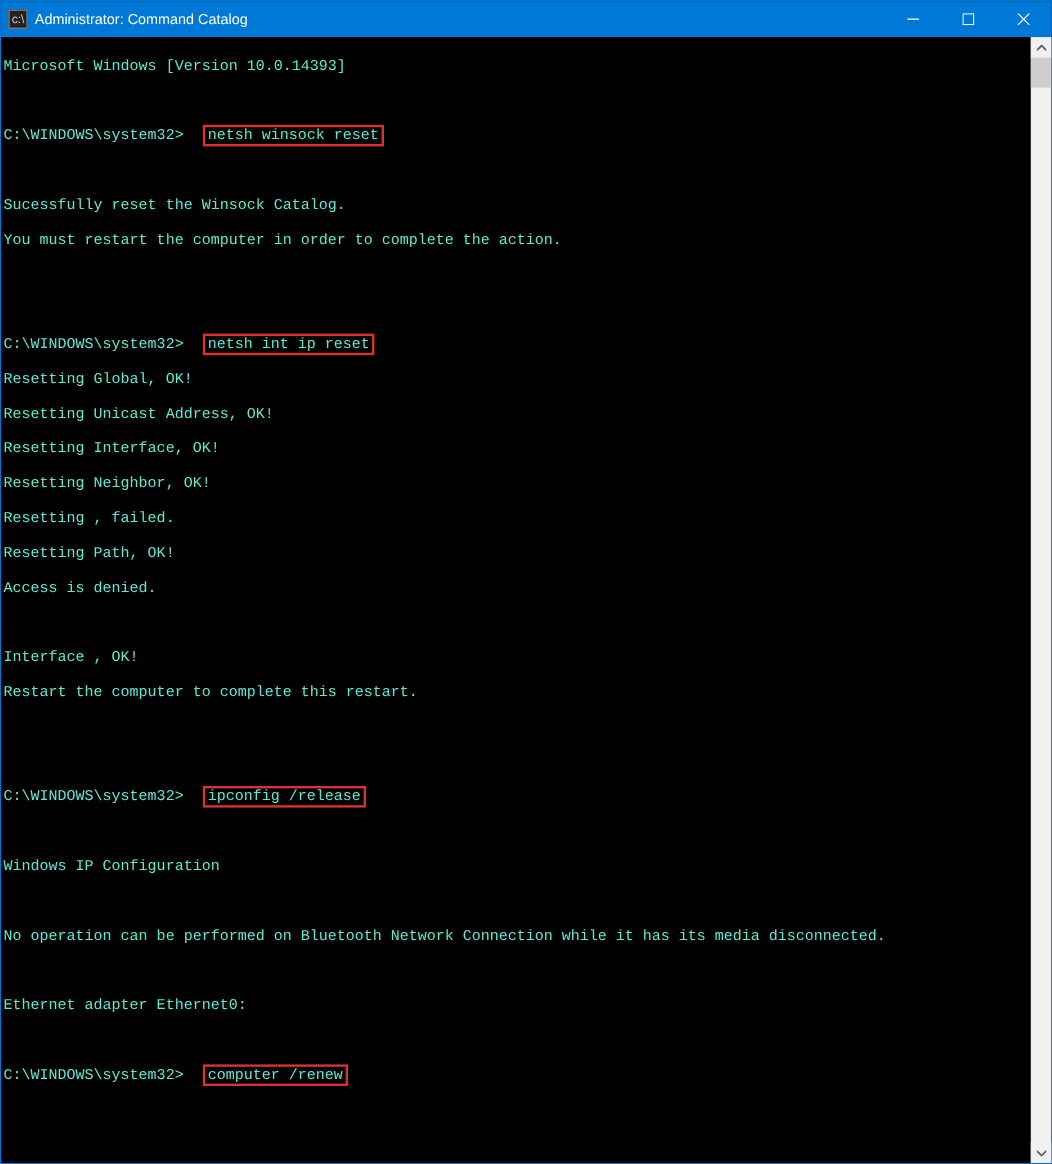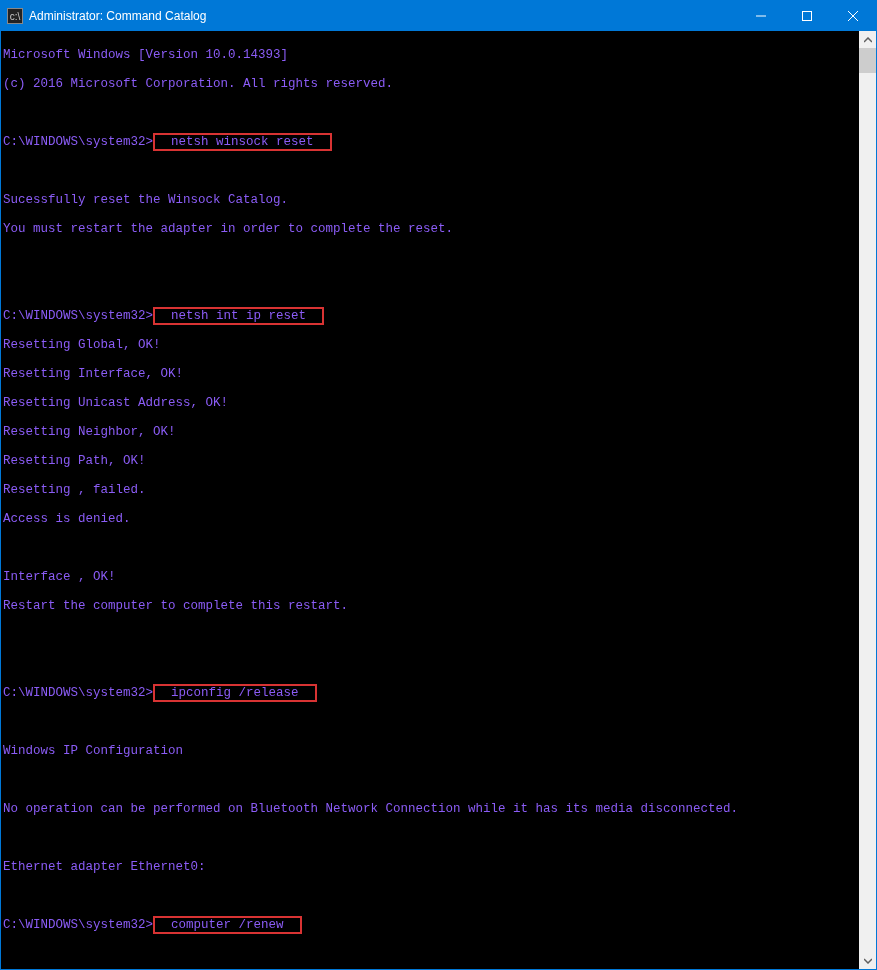--- a/index.html
+++ b/index.html
@@ -56,21 +56,21 @@
     }
     .win-btn svg { stroke: #fff; fill: none; }
     .content-wrap {
       position: relative;
       display: flex;
       height: calc(100% - 30px);
     }
     .terminal {
       flex: 1;
       background: #000;
-      color: #8b5cf6;
+      color: #5eead4;
       font-size: 12.5px;
       line-height: 14.5px;
       padding: 2px 4px 2px 2px;
       white-space: pre;
       font-family: Consolas, 'Courier New', monospace;
       overflow: hidden;
     }
     .scrollbar {
       width: 17px;
       background: #f0f0f0;
@@ -90,23 +90,23 @@
     .scroll-thumb {
       position: absolute;
       top: 17px;
       width: 100%;
       height: 25px;
       background: #cdcdcd;
     }
     .line { min-height: 14.5px; }
     .hl {
       border: 2px solid #d83333;
-      padding: 0 16px;
+      padding: 0 2px;
       display: inline-block;
-      margin: -2px 0;
+      margin: -2px 16px;
     }
     .prompt-seg { display: inline; }
   </style>
 </head>
 <body>
 
 <div class="window">
   <div class="titlebar">
     <span class="titlebar-icon">c:\</span>
     <span class="titlebar-text">Administrator: Command Catalog</span>
@@ -126,35 +126,34 @@
             <line x1="0" y1="0" x2="10" y2="10" stroke-width="1"></line>
             <line x1="10" y1="0" x2="0" y2="10" stroke-width="1"></line>
           </svg>
       </div>
     </div>
   </div>
 
   <div class="content-wrap">
     <div class="terminal">
 <div class="line">Microsoft Windows [Version 10.0.14393]</div>
-<div class="line">(c) 2016 Microsoft Corporation. All rights reserved.</div>
 <div class="line"></div>
 <div class="line"><span class="prompt-seg">C:\WINDOWS\system32&gt;</span><span class="hl">netsh winsock reset</span></div>
 <div class="line"></div>
 <div class="line">Sucessfully reset the Winsock Catalog.</div>
-<div class="line">You must restart the adapter in order to complete the reset.</div>
+<div class="line">You must restart the computer in order to complete the action.</div>
 <div class="line"></div>
 <div class="line"></div>
 <div class="line"><span class="prompt-seg">C:\WINDOWS\system32&gt;</span><span class="hl">netsh int ip reset</span></div>
 <div class="line">Resetting Global, OK!</div>
+<div class="line">Resetting Unicast Address, OK!</div>
 <div class="line">Resetting Interface, OK!</div>
-<div class="line">Resetting Unicast Address, OK!</div>
 <div class="line">Resetting Neighbor, OK!</div>
+<div class="line">Resetting , failed.</div>
 <div class="line">Resetting Path, OK!</div>
-<div class="line">Resetting , failed.</div>
 <div class="line">Access is denied.</div>
 <div class="line"></div>
 <div class="line">Interface , OK!</div>
 <div class="line">Restart the computer to complete this restart.</div>
 <div class="line"></div>
 <div class="line"></div>
 <div class="line"><span class="prompt-seg">C:\WINDOWS\system32&gt;</span><span class="hl">ipconfig /release</span></div>
 <div class="line"></div>
 <div class="line">Windows IP Configuration</div>
 <div class="line"></div>

